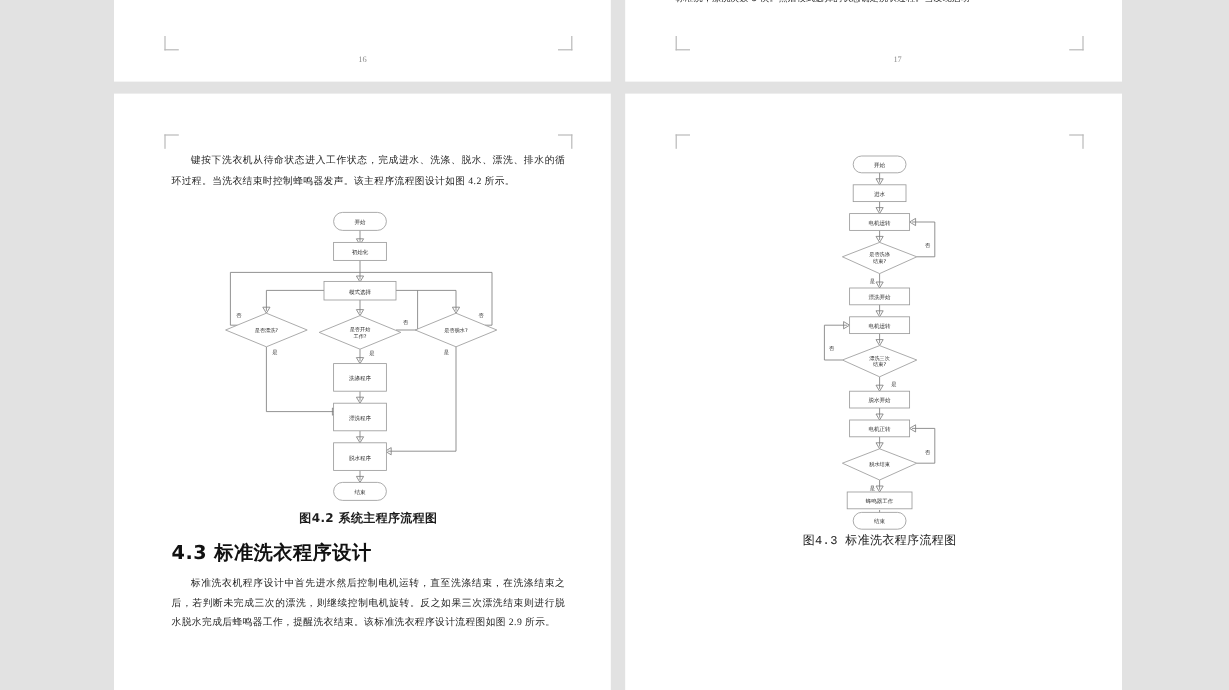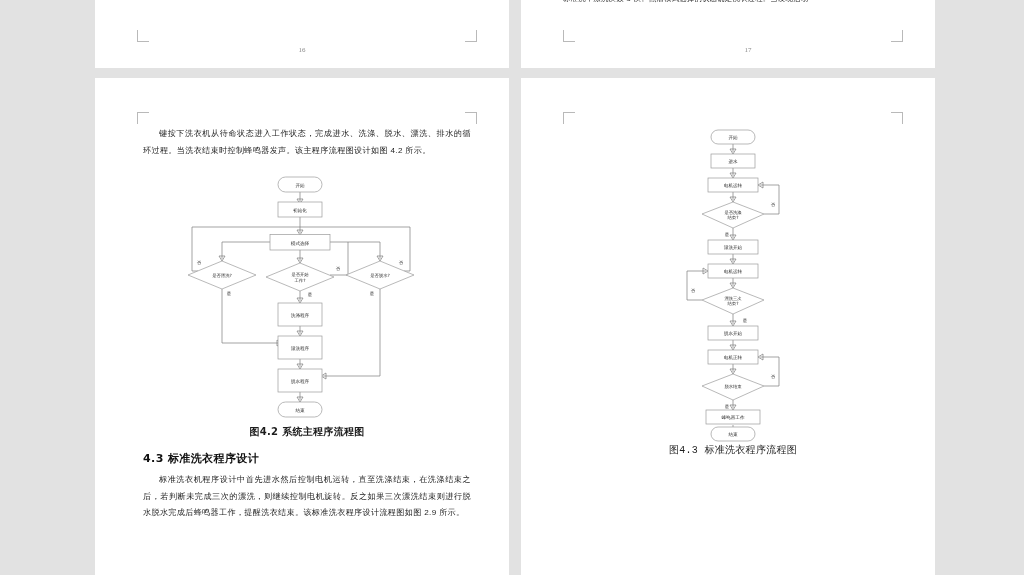--- a/index.html
+++ b/index.html
@@ -69,34 +69,34 @@
     left: 48px;
     right: 38px;
     top: 48px;
   }
   .para {
     font-size: 8.1px;
     line-height: 16.5px;
     color: #1d1d1d;
     text-align: justify;
     letter-spacing: .35px;
-    font-family: Liberation Sans, sans-serif;
+    font-family: Liberation Serif, serif;
   }
   .para.indent { text-indent: 16px; }
   .caption {
     text-align: center;
     font-size: 10px;
     font-weight: bold;
     color: #1d1d1d;
     letter-spacing: .3px;
     font-family: "DejaVu Sans", sans-serif;
   }
   .caption.light { font-weight: normal; }
   .heading {
-    font-size: 11px;
+    font-size: 16px;
     font-weight: bold;
     color: #111;
     letter-spacing: .4px;
     font-family: "DejaVu Sans", sans-serif;
   }
 
   
   svg text {
     font-family: "DejaVu Sans", sans-serif;
     fill: #2a2a2a;

